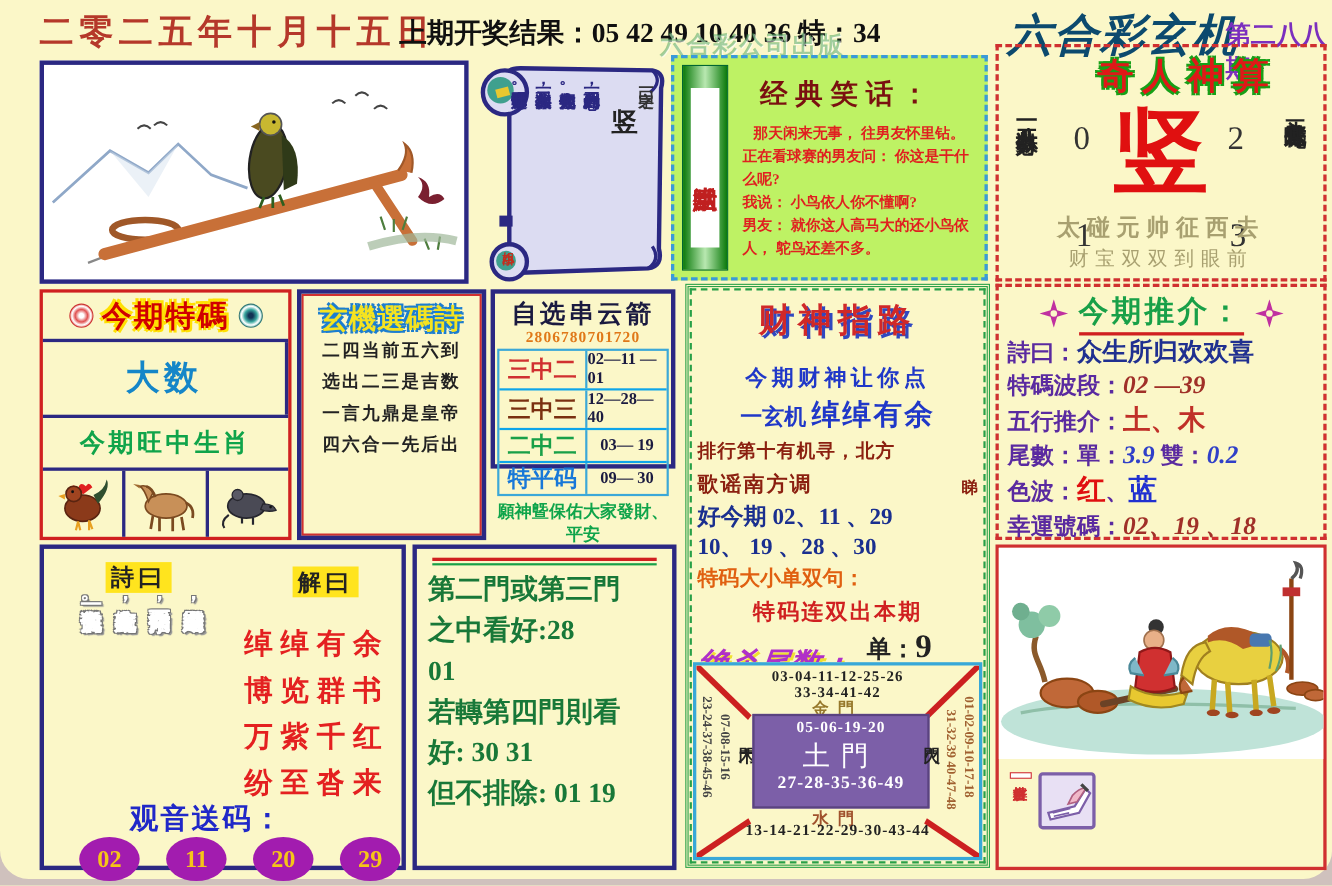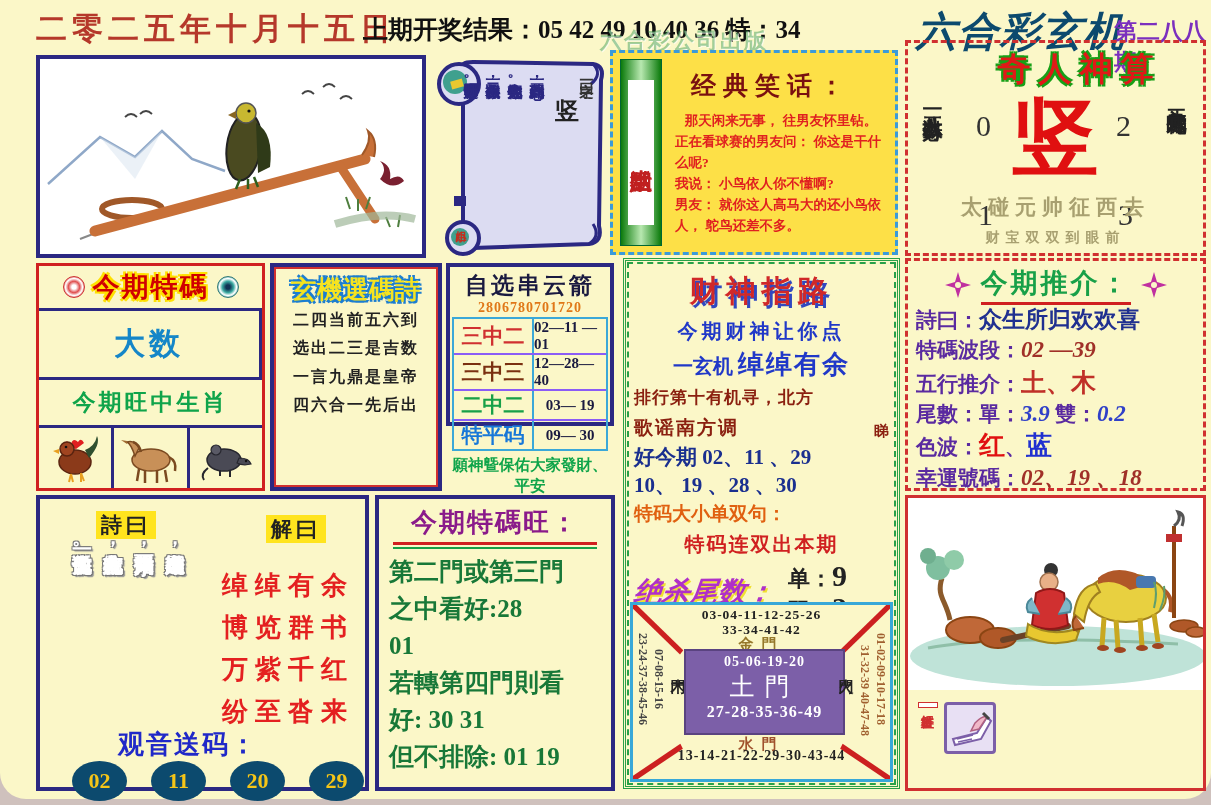--- a/index.html
+++ b/index.html
@@ -23,39 +23,39 @@
   #scroll-box { left:433px; top:58px; width:176px; height:202px; }
   #scroll-text { position:absolute; left:28px; top:14px; right:16px; bottom:30px; display:flex; flex-direction:row-reverse; justify-content:flex-start; gap:7px; }
   .scroll-col { writing-mode:vertical-rl; text-orientation:upright; font-size:15px; font-weight:bold; color:#2B2882; line-height:1; }
   #scroll-title-col { font-size:14px; color:#333; margin-left:4px; }
   #scroll-bigchar { display:block; font-size:24px; margin-top:8px; color:#222; }
   #scroll-sign { position:absolute; left:20px; bottom:34px; width:14px; text-align:center; }
   #scroll-sign .sq { display:block; width:12px; height:10px; background:#2B2882; margin:0 auto 2px; }
   #scroll-sign .nm { writing-mode:vertical-rl; text-orientation:upright; font-size:11px; color:#C03020; font-weight:bold; }
 
   
-  #joke-box { left:610px; top:50px; width:288px; height:205px; border:3px dashed #3A9AD9; background:#fde047;text-decoration:underline; }
+  #joke-box { left:610px; top:50px; width:288px; height:205px; border:3px dashed #3A9AD9; background:#bef264;text-decoration:underline; }
   #joke-banner { position:absolute; left:7px; top:6px; bottom:6px; width:42px; background:linear-gradient(90deg,#0B7A0B,#B8E8B0,#0B7A0B); border:1px solid #063; display:flex; align-items:center; justify-content:center; }
   #joke-banner .inner { background:#fff; width:26px; height:78%; display:flex; align-items:center; justify-content:center; }
   #joke-banner .txt { writing-mode:vertical-rl; text-orientation:upright; color:#C02020; font-weight:bold; font-size:22px; line-height:1; }
   #joke-title { position:absolute; left:78px; top:16px; font-size:25px; font-weight:bold; color:#7A1010; letter-spacing:7px; }
   #joke-body { position:absolute; left:62px; top:58px; right:8px; color:#E02020; font-weight:bold; font-size:13.5px; line-height:1.55; }
   #joke-body .ln0 { text-align:center; }
 
   
   #qr-box { left:905px; top:40px; width:301px; height:216px; border:3px dashed #D03030; }
   #qr-title { position:absolute; left:0; right:0; top:4px; text-align:center; font-size:33px; font-weight:bold; color:#E01818; letter-spacing:8px; text-shadow:-2px -2px 0 #17A017,2px -2px 0 #17A017,-2px 2px 0 #17A017,2px 2px 0 #17A017;padding-left:48px; }
   #qr-left { left:12px; top:56px; font-size:20px; font-weight:bold; color:#222; letter-spacing:1px; }
   #qr-right { right:12px; top:50px; font-size:20px; font-weight:bold; color:#222; letter-spacing:1px; }
   #qr-big { left:0; right:0; top:52px; text-align:center; font-size:86px; font-weight:bold; color:#E01010; line-height:1; }
   .qr-n { font-size:30px; color:#333; }
   #qr-n0 { left:68px; top:66px; } #qr-n1 { right:72px; top:66px; }
   #qr-n2 { left:70px; top:155px; } #qr-n3 { right:70px; top:155px; }
   #qr-b1 { left:0; right:0; bottom:32px; text-align:center; font-size:21px; font-weight:bold; color:#A8A070; letter-spacing:6px; }
-  #qr-b2 { left:0; right:0; bottom:6px; text-align:center; font-size:14px; font-weight:bold; color:#A8A070; letter-spacing:6px; }
+  #qr-b2 { left:0; right:0; bottom:6px; text-align:center; font-size:18px; font-weight:normal; color:#A8A070; letter-spacing:6px; }
 
   
   #tm-box { left:36px; top:263px; width:229px; height:228px; border:3px solid #D02020; display:flex; flex-direction:column; }
   #tm-title-row { height:42px; display:flex; align-items:center; justify-content:center; gap:8px; }
   .target { width:22px; height:22px; border-radius:50%; }
   #tm-target-l { background:radial-gradient(circle,#fff 15%,#E05050 40%,#fff 60%,#E05050 80%); border:1px solid #C33; }
   #tm-target-r { background:radial-gradient(circle,#135 15%,#3AA8A0 40%,#fff 60%,#3AA8A0 80%); border:1px solid #377; }
   #tm-title { font-size:27px; font-weight:bold; color:#D00000; letter-spacing:2px; text-shadow:-2px -2px 0 #FFE000,2px -2px 0 #FFE000,-2px 2px 0 #FFE000,2px 2px 0 #FFE000; }
   #tm-cells { display:flex; height:72px; border-top:3px solid #2B2882; border-bottom:3px solid #2B2882; }
   #tm-cells .cell { flex:1; display:flex; align-items:center; justify-content:center; font-size:31px; font-weight:bold; letter-spacing:4px; }
@@ -69,31 +69,31 @@
   
   #pm-box { left:270px; top:263px; width:172px; height:228px; border:4px solid #2B2882; box-shadow:inset 0 0 0 2px #D03030; padding:6px 4px; text-align:center; }
   #pm-title { font-size:25px; font-weight:bold; color:#F5E320; letter-spacing:1px; text-shadow:-2px -2px 0 #1C7ED0,2px -2px 0 #1C7ED0,-2px 2px 0 #1C7ED0,2px 2px 0 #1C7ED0; }
   #pm-lines { margin-top:0; font-size:16px; color:#222; line-height:1.78; letter-spacing:2px; font-weight:bold; }
 
   
   #cy-box { left:446px; top:263px; width:168px; height:163px; border:4px solid #2B2882; display:flex; flex-direction:column; }
   #cy-title { text-align:center; font-size:23px; font-weight:bold; color:#1A1A40; letter-spacing:3px; padding-top:3px; }
   #cy-fives { text-align:center; font-size:14px; font-weight:bold; color:#E07818; letter-spacing:1px; line-height:1; }
   #cy-table { flex:1; margin:2px 2px; border:2px solid #3BA8D8; display:flex; flex-direction:column; }
-  .cy-row { flex:1; display:flex; border-bottom:2px solid #8b5cf6; }
+  .cy-row { flex:1; display:flex; border-bottom:2px solid #0ea5e9; }
   .cy-row:last-child { border-bottom:none; }
   .cy-label { width:80px; border-right:2px solid #3BA8D8; display:flex; align-items:center; justify-content:center; font-size:21px; font-weight:bold; }
   .cy-val { flex:1; display:flex; align-items:center; justify-content:center; font-size:15px; font-weight:bold; color:#1A1A40; }
   .c-red { color:#D03030; } .c-brown { color:#7A3010; } .c-green { color:#18A048; } .c-blue { color:#1878D8; }
   #cy-bless { text-align:center; font-size:15.5px; font-weight:bold; color:#0FA44A; padding:2px 0 3px; }
 
   
   #cs-box { left:623px; top:258px; width:277px; height:531px; border:3px double #28A048; outline:2px dashed #28A048; outline-offset:-6px; padding:10px 8px 0; }
   #cs-title { text-align:center; font-size:30px; font-weight:bold; color:#D02828; letter-spacing:6px; text-shadow:3px 3px 0 #3048C0; }
-  #cs-l1 { font-size:20px; font-weight:bold; color:#2038C8; letter-spacing:4px; margin-top:6px; text-align:center; }
+  #cs-l1 { font-size:20px; font-weight:bold; color:#2038C8; letter-spacing:4px; margin-top:18px; text-align:center; }
   #cs-l2 { font-size:20px; font-weight:bold; color:#2038C8; text-align:center; margin-top:2px; }
   #cs-l2 .big { font-size:26px; letter-spacing:2px; }
   #cs-l3 { font-size:17px; font-weight:bold; color:#8B2010; margin-top:4px; letter-spacing:1px; }
   #cs-l4 { display:flex; justify-content:space-between; align-items:flex-end; margin-top:6px; }
   #cs-l4a { font-size:19px; font-weight:bold; color:#8B2010; letter-spacing:2px; }
   #cs-l4b { font-size:15px; font-weight:bold; color:#8B2010; }
   #cs-l5 { font-size:21px; font-weight:bold; color:#1A2F8F; margin-top:2px; }
   #cs-l6 { font-size:21px; font-weight:bold; color:#1A2F8F; }
   #cs-l7 { font-size:19px; font-weight:bold; color:#E06010; margin-top:2px; }
   #cs-l8 { font-size:20px; font-weight:bold; color:#D02020; text-align:center; margin-top:4px; letter-spacing:2px; }
@@ -140,21 +140,21 @@
   #sj-box { left:36px; top:495px; width:333px; height:296px; border:4px solid #2B2882; }
   .ylabel { background:#FFE41E; color:#222; font-size:21px; font-weight:bold; padding:0 5px; letter-spacing:4px; }
   #sj-shi { left:56px; top:12px; }
   #sj-jie { left:226px; top:16px; }
   #sj-poem { left:14px; top:40px; width:150px; height:212px; display:flex; flex-direction:row-reverse; justify-content:center; gap:11px; }
   .sj-col { writing-mode:vertical-rl; text-orientation:upright; font-size:20px; font-weight:bold; color:#fff; line-height:1;
             text-shadow:-1px -1px 0 #777,1px -1px 0 #777,-1px 1px 0 #777,1px 1px 0 #777,2px 2px 1px #999; }
   #sj-jielines { left:182px; top:66px; font-size:26px; font-weight:bold; color:#E42020; letter-spacing:7px; line-height:1.62; }
   #sj-guanyin { left:78px; top:228px; font-size:26px; font-weight:bold; color:#2028C8; letter-spacing:2px; }
   #sj-circles { left:32px; top:262px; display:flex; gap:24px; }
-  .gy-circle { width:55px; height:40px; border-radius:50%; background:#0c4a6e; color:#F5C518; font-size:22px; font-weight:bold; display:flex; align-items:center; justify-content:center; }
+  .gy-circle { width:55px; height:40px; border-radius:50%; background:#a21caf; color:#F5C518; font-size:22px; font-weight:bold; display:flex; align-items:center; justify-content:center; }
 
   
   #tw-box { left:375px; top:495px; width:240px; height:296px; border:4px solid #2B2882; padding:6px 10px; }
   #tw-title { font-size:26px; font-weight:bold; color:#8A1A8A; letter-spacing:2px; text-align:center; }
   #tw-ul1 { height:3px; background:#D02020; margin:2px 4px 0; }
   #tw-ul2 { height:2px; background:#18A048; margin:2px 4px 4px; }
   #tw-lines { font-size:25px; color:#187838; line-height:1.48; font-weight:bold; }
 
   
   #hp-box { left:905px; top:495px; width:301px; height:296px; border:3px solid #D03030; background:#FBF7C8; }
@@ -436,21 +436,20 @@
     <div class="abs" id="sj-guanyin">观音送码：</div>
     <div class="abs" id="sj-circles">
       <div class="gy-circle">02</div>
       <div class="gy-circle">11</div>
       <div class="gy-circle">20</div>
       <div class="gy-circle">29</div>
     </div>
   </div>
 
   <div class="abs" id="tw-box">
-    <div id="tw-title">今期特碼旺：</div>
     <div id="tw-ul1"></div>
     <div id="tw-ul2"></div>
     <div id="tw-lines">
       <div>第二門或第三門</div>
       <div>之中看好:28</div>
       <div>01</div>
       <div>若轉第四門則看</div>
       <div>好: 30 31</div>
       <div>但不排除: 01 19</div>
     </div>

